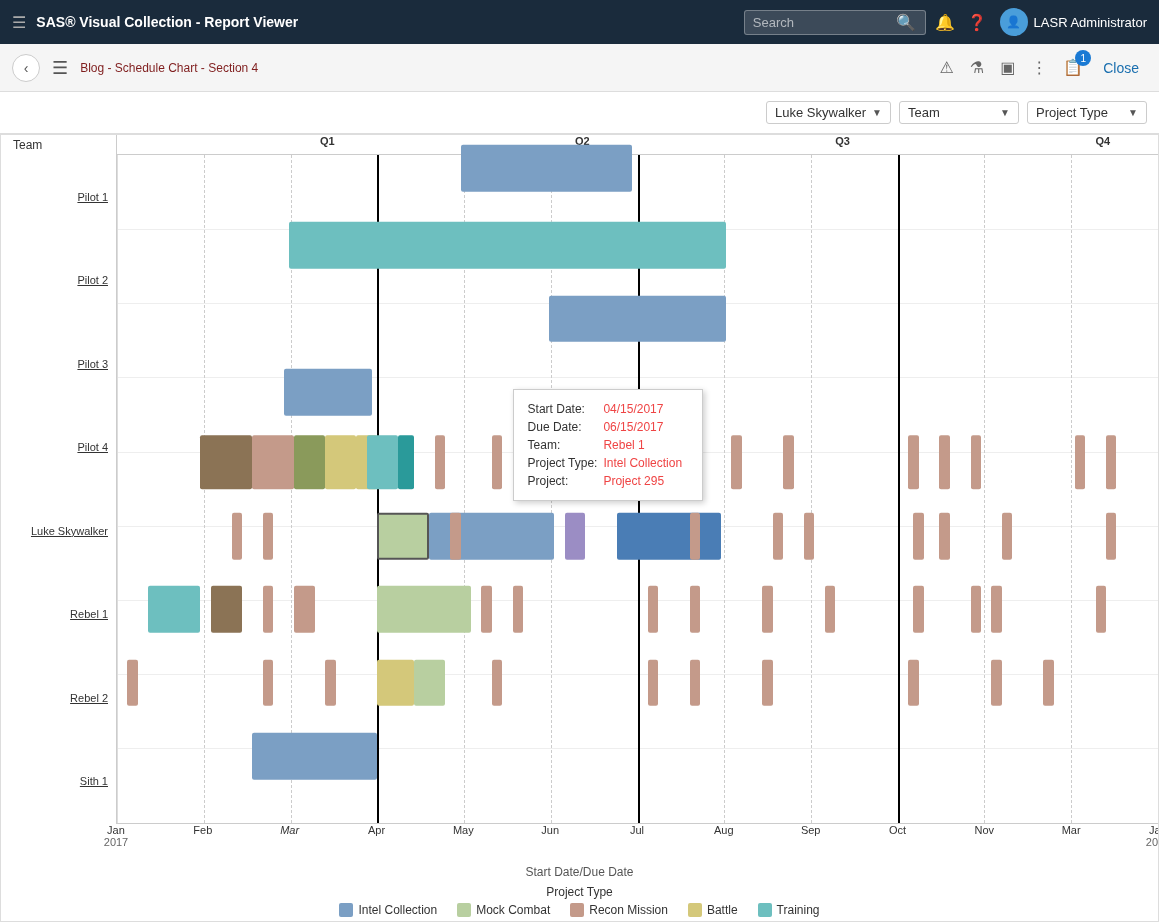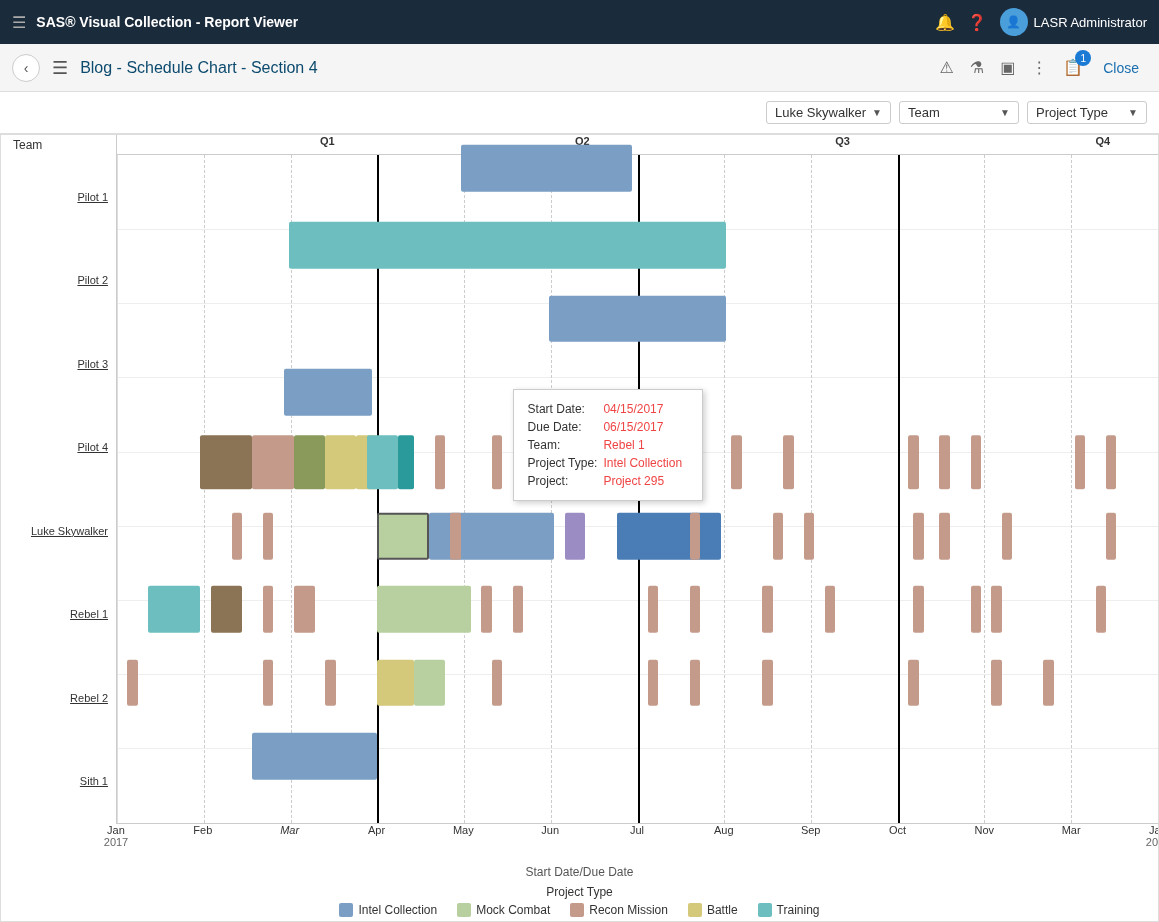--- a/index.html
+++ b/index.html
@@ -42,21 +42,21 @@
       background: #f5f5f5;
       height: 48px;
       display: flex;
       align-items: center;
       padding: 0 12px;
       border-bottom: 1px solid #ddd;
       gap: 12px;
     }
     .toolbar-back { width: 28px; height: 28px; border-radius: 50%; border: 1px solid #ccc; display: flex; align-items: center; justify-content: center; cursor: pointer; background: #fff; color: #555; font-size: 14px; }
     .toolbar-menu { color: #555; font-size: 18px; cursor: pointer; }
-    .toolbar-title { font-size: 16px; color: #0c4a6e; flex: 1; }
+    .toolbar-title { font-size: 12px; color: #7f1d1d; flex: 1; }
     .toolbar-actions { display: flex; align-items: center; gap: 8px; }
     .toolbar-action-icon { color: #666; font-size: 16px; cursor: pointer; padding: 4px; }
     .close-btn { color: #1a6faf; font-size: 14px; cursor: pointer; padding: 4px 8px; font-weight: 500; }
 
     
     .filter-bar {
       background: #fff;
       height: 42px;
       display: flex;
       align-items: center;
@@ -199,20 +199,24 @@
       right: -4px;
     }
     .icon-wrap { position: relative; display: inline-flex; }
   </style>
 </head>
 <body>
 
 <div class="top-bar">
   <span style="color:#aaa;font-size:16px;cursor:pointer;">☰</span>
   <span class="top-bar-logo">SAS® Visual Collection - Report Viewer</span>
+  <div class="search-box">
+    <input type="text" placeholder="Search" style="">
+    <span style="color:#aaa;">🔍</span>
+  </div>
   <div class="top-bar-icons">
     <span class="icon-wrap">
       <span style="color:#ccc;font-size:16px;cursor:pointer;">🔔</span>
     </span>
     <span style="color:#ccc;font-size:16px;cursor:pointer;">❓</span>
     <div class="top-bar-user">
       <div class="user-avatar">👤</div>
       <span>LASR Administrator</span>
     </div>
   </div>

